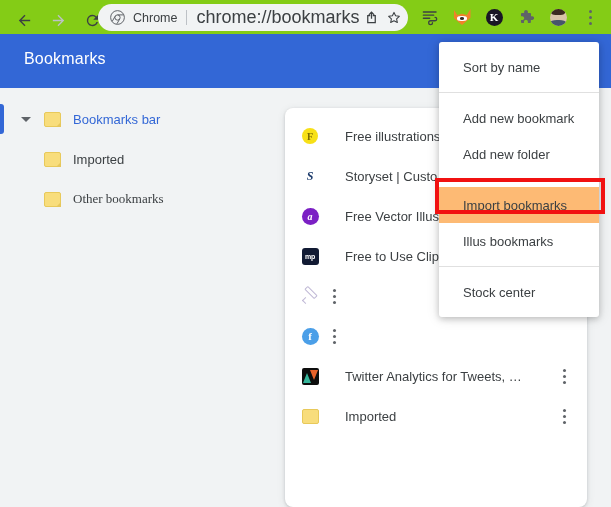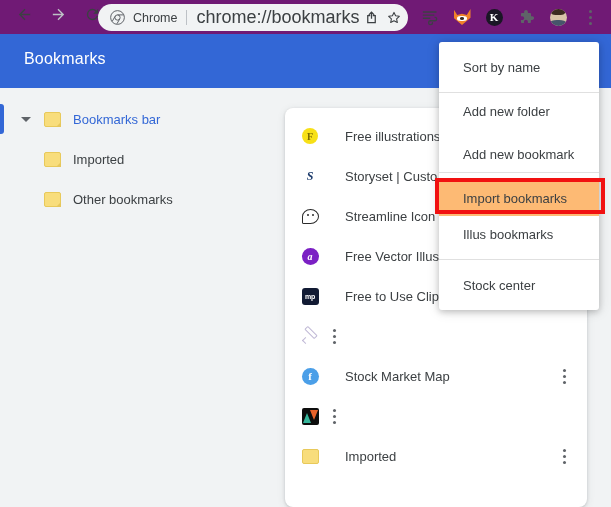--- a/index.html
+++ b/index.html
@@ -14,23 +14,23 @@
     overflow: hidden;
     font-family: "Liberation Sans", sans-serif;
     -webkit-font-smoothing: antialiased;
   }
 
   
   .toolbar {
     position: absolute;
     left: 0; top: 0;
     width: 611px; height: 34px;
-    background: #701a75;
+    background: #84cc16;
     display: flex;
-    align-items: flex-start;
+    align-items: flex-end;
   }
   .nav-btn {
     width: 28px; height: 28px;
     margin-left: 6px;
     display: flex; align-items: center; justify-content: center;
     border-radius: 50%;
   }
   .nav-btn:first-child { margin-left: 10px; }
   .nav-btn svg { display: block; }
 
@@ -522,21 +522,21 @@
     </div>
 
     <div class="tree-row indent-1" style="margin-top:6px;">
       <span class="folder">
           <span class="body"></span>
           <span class="dog"></span>
         </span>
       <span class="tree-label">Imported</span>
     </div>
 
-    <div class="tree-row" style="margin-top:6px;">
+    <div class="tree-row" style="margin-top:6px;font-family:Liberation Serif, serif;">
       <span class="tw-spacer"></span>
       <span class="folder">
           <span class="body"></span>
           <span class="dog"></span>
         </span>
       <span class="tree-label">Other bookmarks</span>
     </div>
   </div>
 
   <div class="list-card">
@@ -562,96 +562,83 @@
       <span class="bm-title">Storyset | Custo</span>
       <span class="row-kebab">
           <span class="kebab-v">
             <i></i>
             <i></i>
             <i></i>
           </span>
         </span>
     </div>
 
+
     <div class="bm-row">
       <span class="fav">
-        <span class="fv-chat"></span>
-      </span>
-      <span class="bm-title">Streamline Icon</span>
+        <span class="fv-purple">a</span>
+      </span>
+      <span class="bm-title">Free Vector Illus</span>
       <span class="row-kebab">
           <span class="kebab-v">
             <i></i>
             <i></i>
             <i></i>
           </span>
         </span>
     </div>
 
     <div class="bm-row">
       <span class="fav">
-        <span class="fv-purple">a</span>
-      </span>
-      <span class="bm-title">Free Vector Illus</span>
+        <span class="fv-mp">mp</span>
+      </span>
+      <span class="bm-title">Free to Use Clip Art Images ...</span>
       <span class="row-kebab">
           <span class="kebab-v">
             <i></i>
             <i></i>
             <i></i>
           </span>
         </span>
     </div>
 
     <div class="bm-row">
       <span class="fav">
-        <span class="fv-mp">mp</span>
-      </span>
-      <span class="bm-title">Free to Use Clip Art Images ...</span>
+        <span class="fv-pencil"></span>
+      </span>
       <span class="row-kebab">
           <span class="kebab-v">
             <i></i>
             <i></i>
             <i></i>
           </span>
         </span>
     </div>
 
     <div class="bm-row">
       <span class="fav">
-        <span class="fv-pencil"></span>
-      </span>
-      <span class="row-kebab">
-          <span class="kebab-v">
-            <i></i>
-            <i></i>
-            <i></i>
-          </span>
-        </span>
-    </div>
-
-    <div class="bm-row">
-      <span class="fav">
         <span class="fv-blue">f</span>
       </span>
-      <span class="bm-title">Stock Market Map</span>
       <span class="row-kebab">
           <span class="kebab-v">
             <i></i>
             <i></i>
             <i></i>
           </span>
         </span>
     </div>
 
     <div class="bm-row">
       <span class="fav">
         <span class="fv-tri">
             <span class="t1"></span>
             <span class="t2"></span>
           </span>
       </span>
+      <span class="bm-title">Twitter Analytics for Tweets, …</span>
       <span class="row-kebab">
           <span class="kebab-v">
             <i></i>
             <i></i>
             <i></i>
           </span>
         </span>
     </div>
 
     <div class="bm-row">
@@ -668,25 +655,25 @@
         </span>
     </div>
   </div>
 </div>
 
 <div class="menu">
   <div class="menu-item pad-top pad-bot">
     <span>Sort by name</span>
   </div>
   <div class="menu-sep"></div>
+  <div class="menu-item pad-top">
+    <span>Add new bookmark</span>
+  </div>
   <div class="menu-item pad-bot">
     <span>Add new folder</span>
-  </div>
-  <div class="menu-item pad-top">
-    <span>Add new bookmark</span>
   </div>
   <div class="menu-sep"></div>
   <div class="menu-item highlighted pad-top">
     <span>Import bookmarks</span>
   </div>
   <div class="menu-item pad-bot">
     <span>Illus bookmarks</span>
   </div>
   <div class="menu-sep"></div>
   <div class="menu-item pad-top pad-bot">

